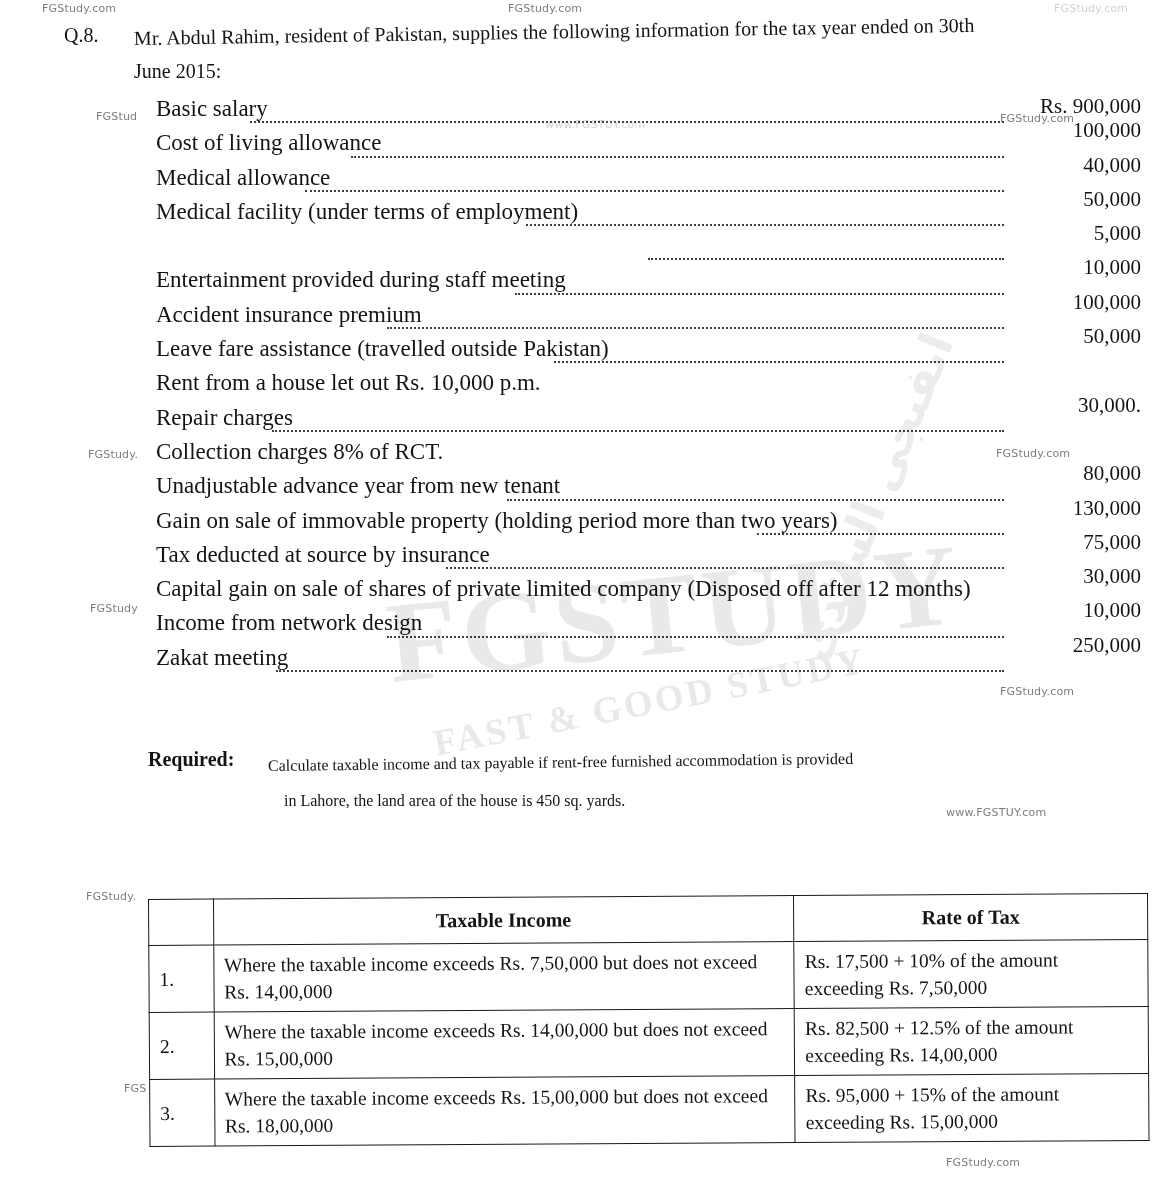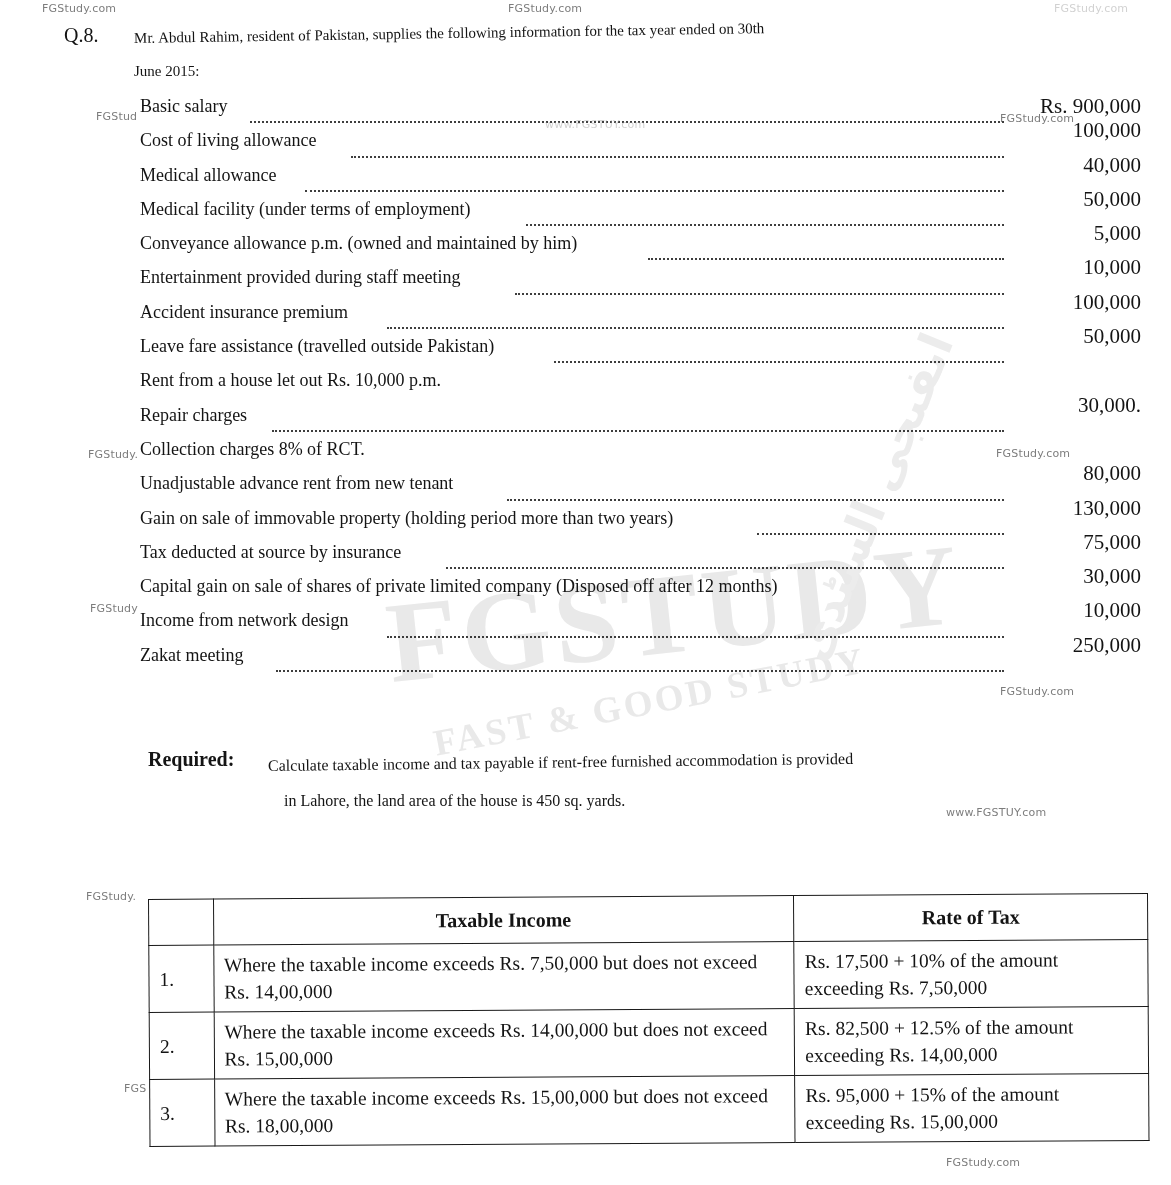--- a/index.html
+++ b/index.html
@@ -41,36 +41,36 @@
   .wm-urdu{
     position:absolute;z-index:0;pointer-events:none;color:#ececec;
     font-family:"DejaVu Sans", sans-serif;font-size:46px;
     transform:rotate(-68deg);white-space:nowrap;font-weight:bold;
   }
 
   
   .qnum{position:absolute;left:56px;top:24px;font-weight:normal;font-size:20px;z-index:3;margin-left:8px;}
   .qtext{
     position:absolute;left:134px;top:22px;width:1030px;
-    font-size:15px;line-height:33px;z-index:3;
+    font-size:20px;line-height:33px;z-index:3;
   }
   .qtext .l1{display:block;transform:rotate(-0.9deg);transform-origin:left center;}
   .qtext .l2{display:block;}
 
   
   .items{position:absolute;left:0;top:96px;width:1171px;z-index:3;}
   .row{
     position:relative;
     height:34.3px;
     display:flex;
     align-items:baseline;
   }
   .row .lbl{
-    position:absolute;left:140px;
-    font-size:18px;
+    position:absolute;left:156px;
+    font-size:23px;
     white-space:nowrap;
     text-align:right;
   }
   .row .dots{
     position:absolute;
     bottom:7px;
     height:2px;
     border-bottom:2.5px dotted #1d1d1d;
     opacity:.85;
   }
@@ -146,21 +146,20 @@
         <span class="lbl">Medical allowance</span>
         <span class="dots" style="left: 305px; width: 699px;"></span>
         <span class="amt" style="top: -12px;">40,000</span>
       </div>
       <div class="row">
         <span class="lbl">Medical facility (under terms of employment)</span>
         <span class="dots" style="left: 526px; width: 478px;"></span>
         <span class="amt" style="top: -12px; margin-left: 48px;">50,000</span>
       </div>
       <div class="row">
-        <span class="lbl">Conveyance allowance p.m. (owned and maintained by him)</span>
         <span class="dots" style="left: 648px; width: 356px;"></span>
         <span class="amt" style="top: -12px;">5,000</span>
       </div>
       <div class="row">
         <span class="lbl">Entertainment provided during staff meeting</span>
         <span class="dots" style="left: 515px; width: 489px;"></span>
         <span class="amt" style="top: -12px;">10,000</span>
       </div>
       <div class="row">
         <span class="lbl">Accident insurance premium</span>
@@ -177,21 +176,21 @@
       </div>
       <div class="row">
         <span class="lbl">Repair charges</span>
         <span class="dots" style="left: 272px; width: 732px;"></span>
         <span class="amt" style="top: -12px;">30,000.</span>
       </div>
       <div class="row nodots">
         <span class="lbl">Collection charges 8% of RCT.</span>
       </div>
       <div class="row">
-        <span class="lbl">Unadjustable advance rent from new tenant</span>
+        <span class="lbl">Unadjustable advance year from new tenant</span>
         <span class="dots" style="left: 507px; width: 497px;"></span>
         <span class="amt" style="top: -12px;">80,000</span>
       </div>
       <div class="row">
         <span class="lbl">Gain on sale of immovable property (holding period more than two years)</span>
         <span class="dots" style="left: 757px; width: 247px;"></span>
         <span class="amt" style="top: -12px;">130,000</span>
       </div>
       <div class="row">
         <span class="lbl">Tax deducted at source by insurance</span>

